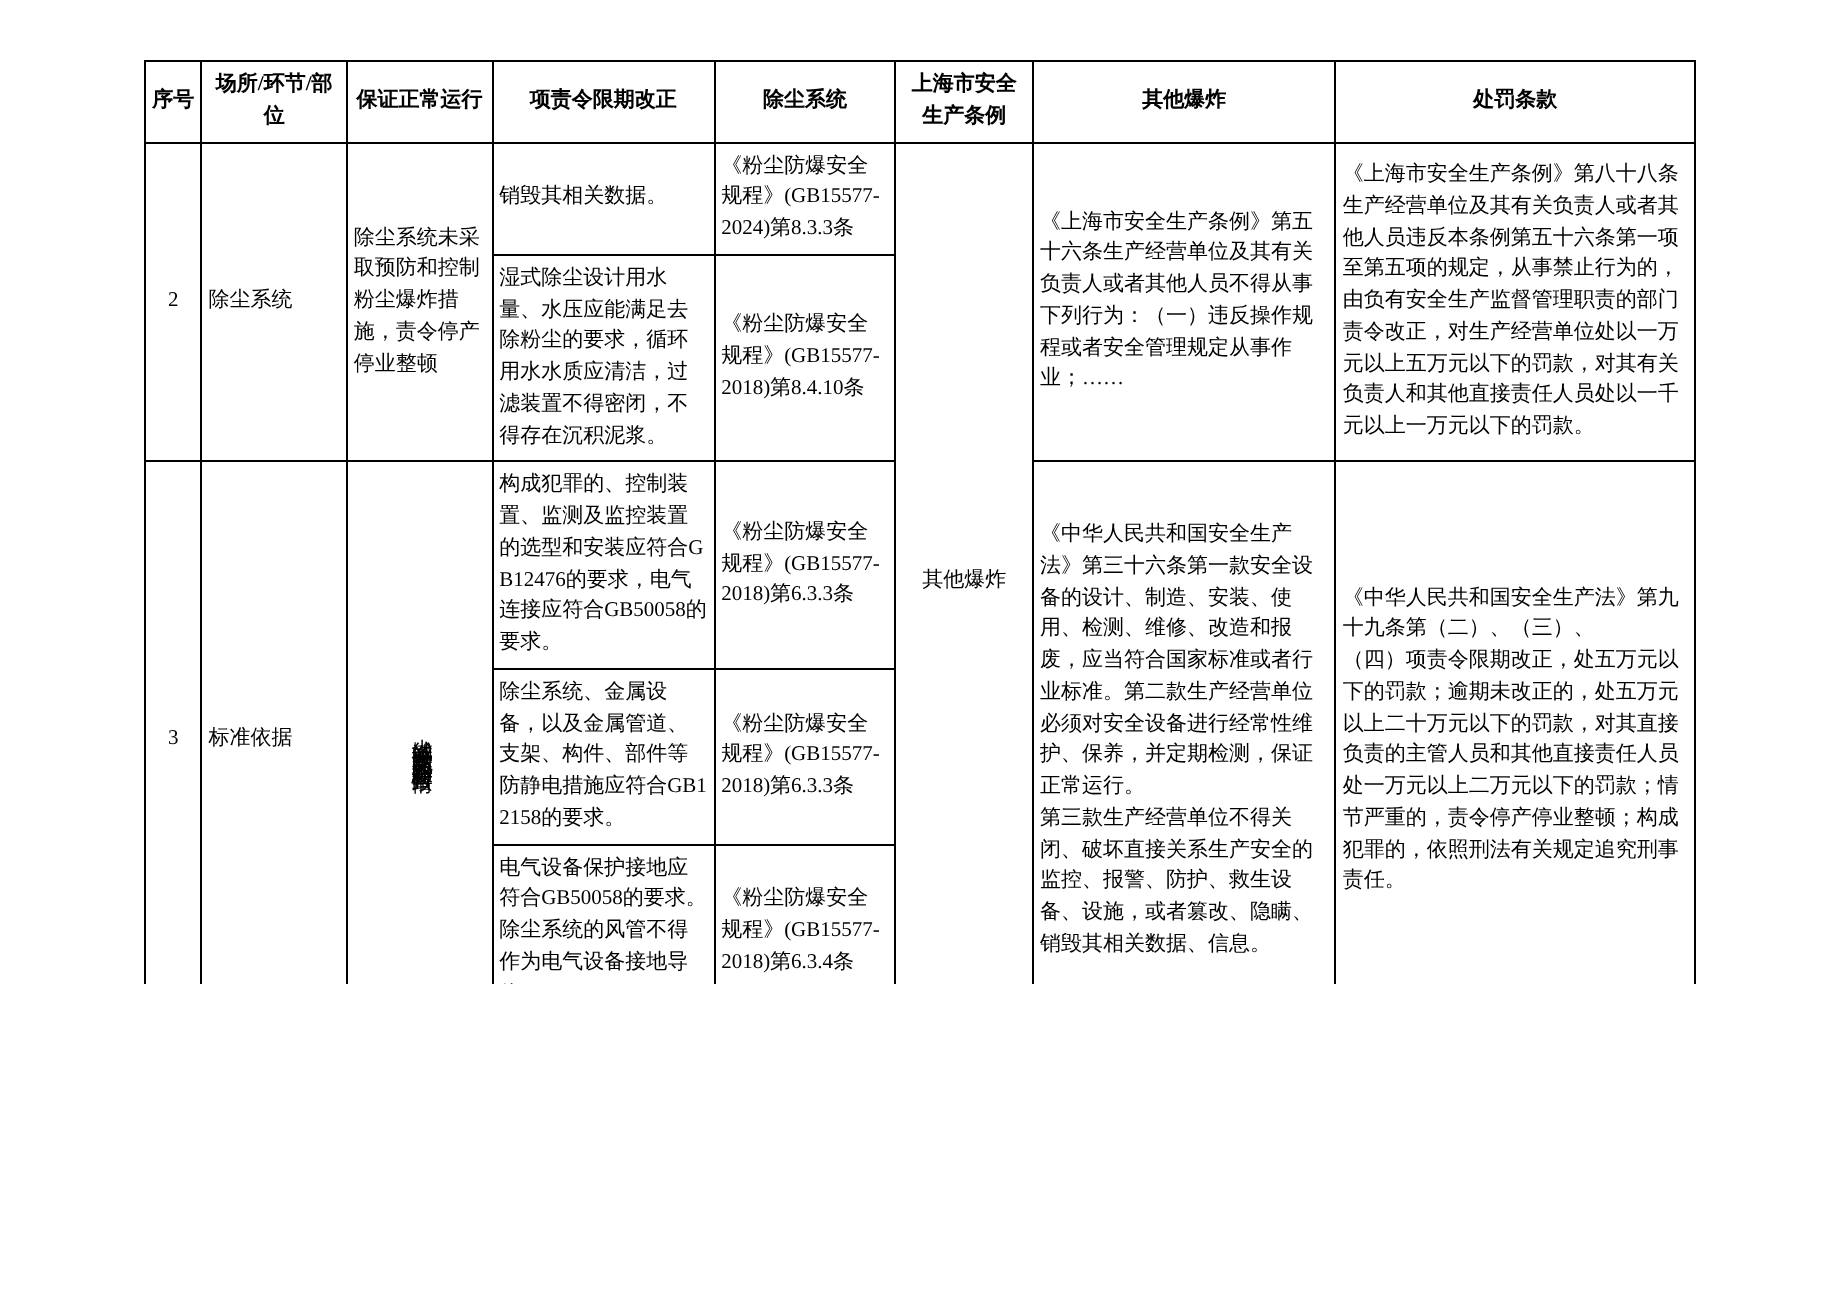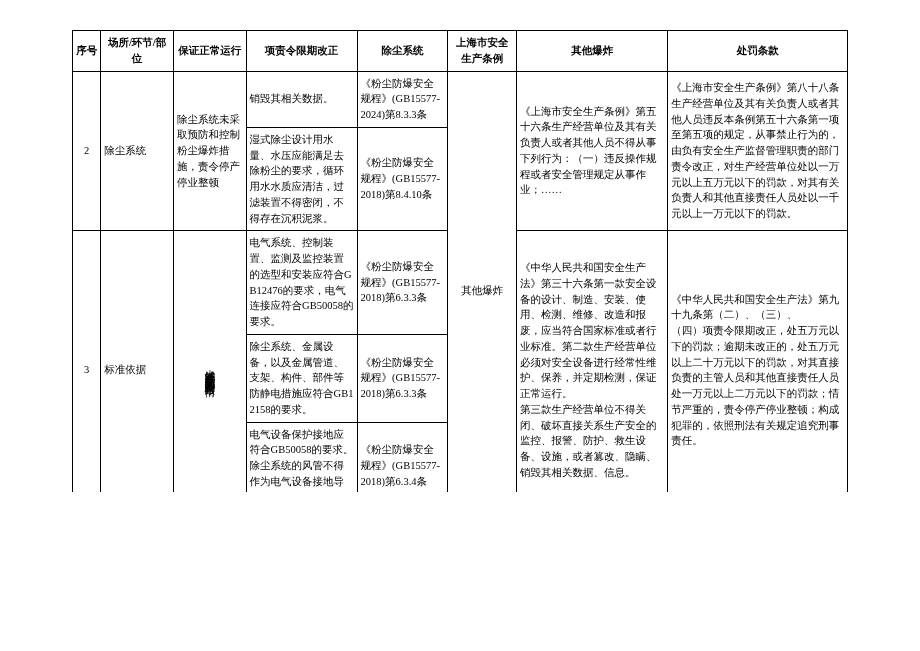--- a/index.html
+++ b/index.html
@@ -51,21 +51,21 @@
 <tr>
 <td>湿式除尘设计用水量、水压应能满足去除粉尘的要求，循环用水水质应清洁，过滤装置不得密闭，不得存在沉积泥浆。</td>
 <td>《粉尘防爆安全规程》(GB15577-2018)第8.4.10条</td>
 </tr>
 <tr>
 <td class="center" rowspan="3">3</td>
 <td rowspan="3">标准依据</td>
 <td rowspan="3">
             <div class="vtxt">尘域选符昭发及新儿粉区的不在时路致情</div>
           </td>
-<td>电气系统、控制装置、监测及监控装置的选型和安装应符合GB12476的要求，电气连接应符合GB50058的要求。</td>
+<td>构成犯罪的、控制装置、监测及监控装置的选型和安装应符合GB12476的要求，电气连接应符合GB50058的要求。</td>
 <td>《粉尘防爆安全规程》(GB15577-2018)第6.3.3条</td>
 <td rowspan="3" style="white-space:pre-line">《中华人民共和国安全生产法》第三十六条第一款安全设备的设计、制造、安装、使用、检测、维修、改造和报废，应当符合国家标准或者行业标准。第二款生产经营单位必须对安全设备进行经常性维护、保养，并定期检测，保证正常运行。
 第三款生产经营单位不得关闭、破坏直接关系生产安全的监控、报警、防护、救生设备、设施，或者篡改、隐瞒、销毁其相关数据、信息。</td>
 <td rowspan="3" style="white-space:pre-line">《中华人民共和国安全生产法》第九十九条第（二）、（三）、
 （四）项责令限期改正，处五万元以下的罚款；逾期未改正的，处五万元以上二十万元以下的罚款，对其直接负责的主管人员和其他直接责任人员处一万元以上二万元以下的罚款；情节严重的，责令停产停业整顿；构成犯罪的，依照刑法有关规定追究刑事责任。</td>
 </tr>
 <tr>
 <td>除尘系统、金属设备，以及金属管道、支架、构件、部件等防静电措施应符合GB12158的要求。</td>
 <td>《粉尘防爆安全规程》(GB15577-2018)第6.3.3条</td>
 </tr>

